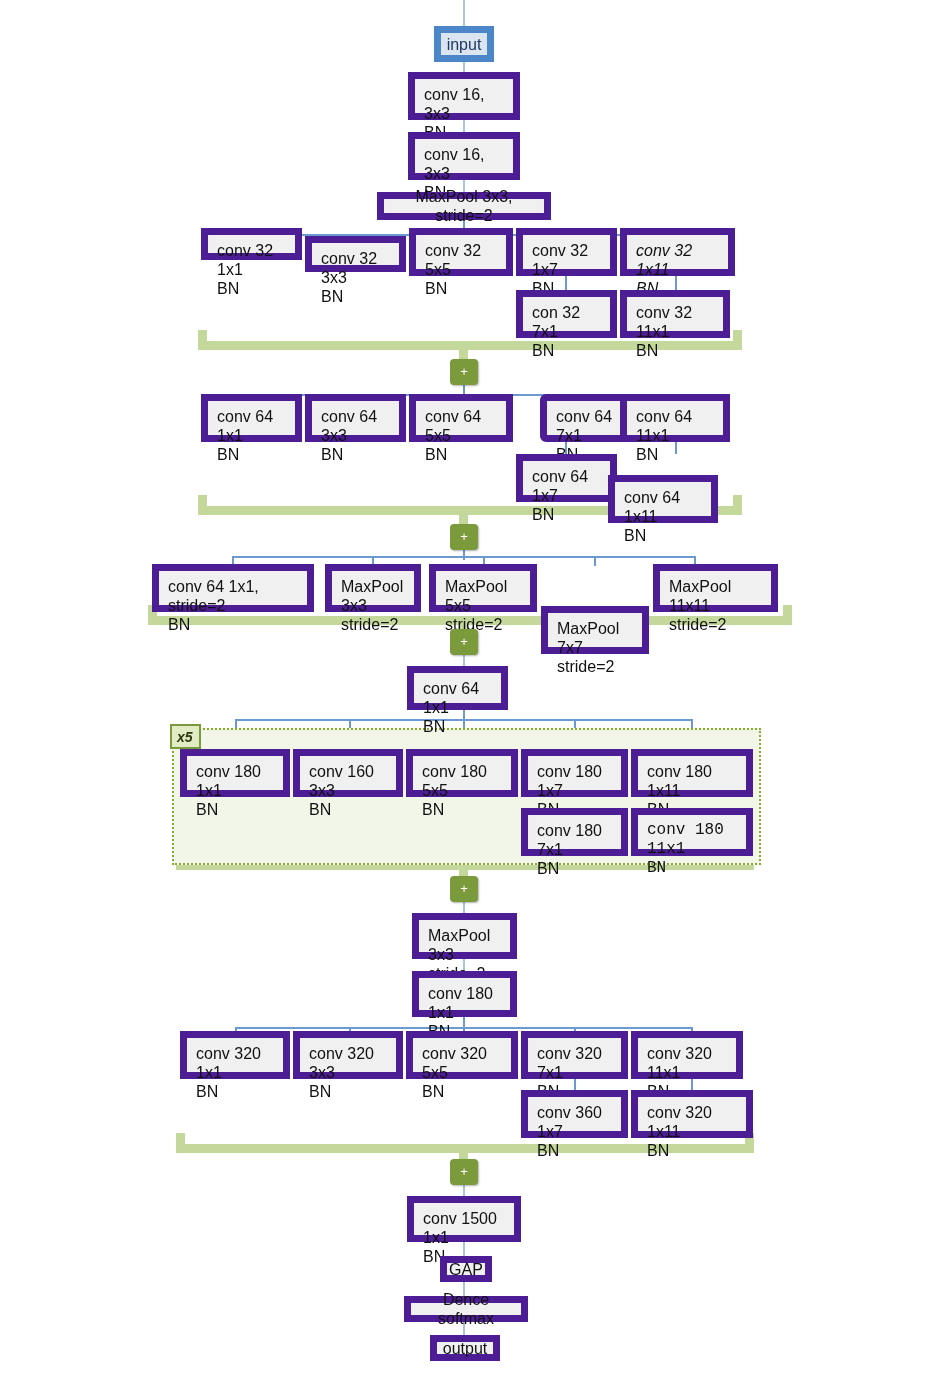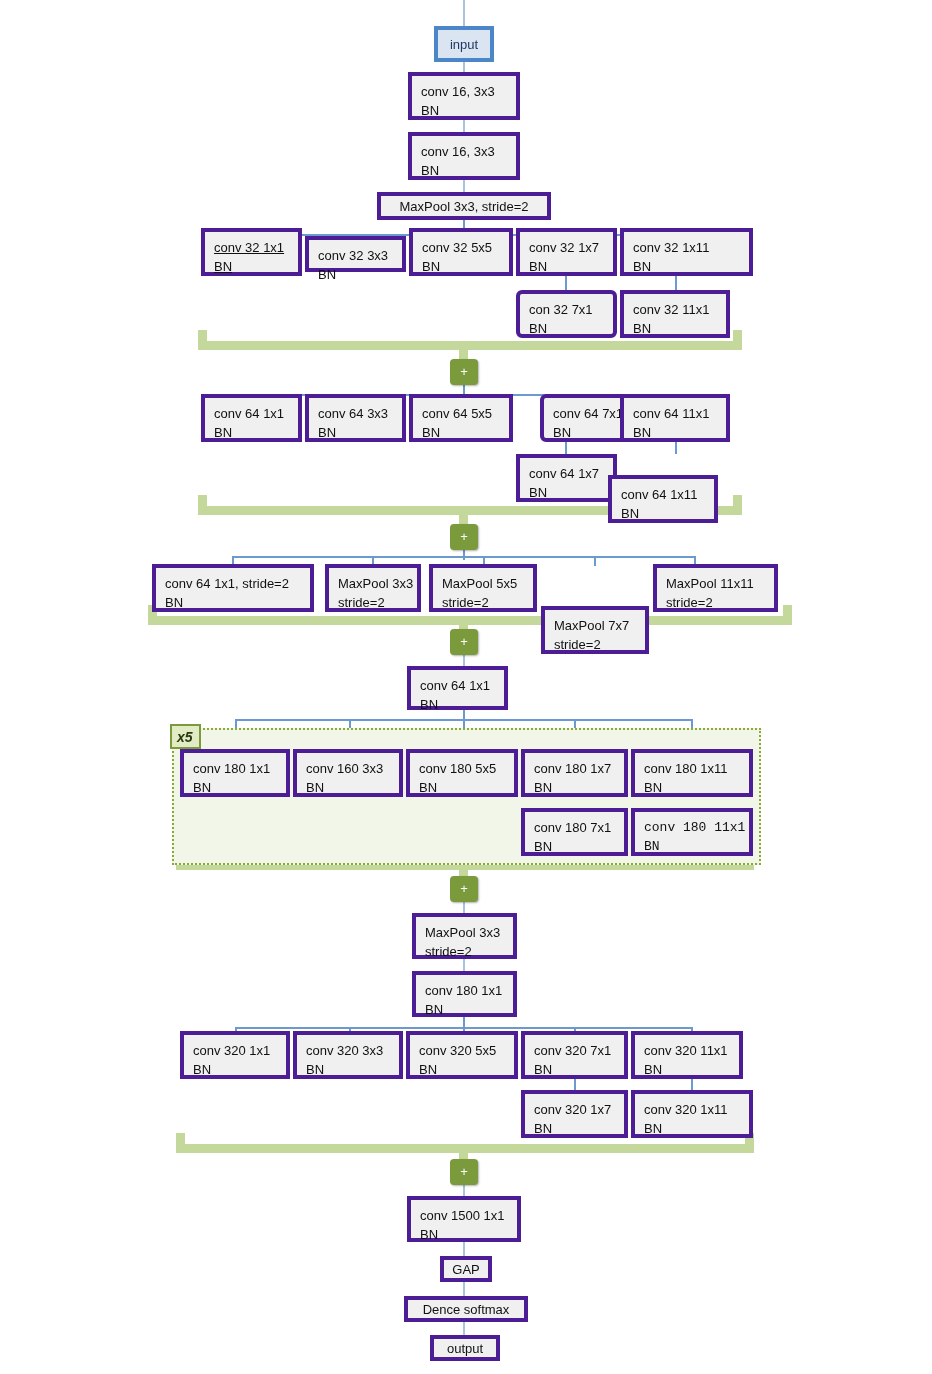--- a/index.html
+++ b/index.html
@@ -12,24 +12,24 @@
     width:932px;
     height:1374px;
     background:#ffffff;
     overflow:hidden;
   }
 
   
   .node{
     position:absolute;
     box-sizing:border-box;
-    border:4px solid #4c1d95;
+    border:7px solid #4c1d95;
     background:#f0f0f0;
     color:#111111;
-    font-size:13px;
+    font-size:16px;
     line-height:19px;
     padding:6px 0 0 9px;
     white-space:pre-line;
     z-index:5;
   }
   .node.center{
     padding:0 4px;
     display:flex;
     align-items:center;
     justify-content:center;
@@ -142,35 +142,35 @@
   <div class="node center" style="left:377px;top:192px;width:174px;height:28px;">MaxPool  3x3, stride=2</div>
 
   <div class="vline dark" style="left:463px;top:220px;height:14px;"></div>
   <div class="hline" style="left:250px;top:234px;width:427px;"></div>
   <div class="vline dark" style="left:250px;top:234px;height:14px;"></div>
   <div class="vline dark" style="left:355px;top:234px;height:14px;"></div>
   <div class="vline dark" style="left:463px;top:234px;height:14px;"></div>
   <div class="vline dark" style="left:565px;top:234px;height:14px;"></div>
   <div class="vline dark" style="left:675px;top:234px;height:14px;"></div>
 
-  <div class="node" style="left:201px;top:228px;width:101px;height:48px;text-decoration:underline;">conv 32 1x1
+  <div class="node" style="left:201px;top:228px;width:101px;height:32px;">conv 32 1x1
 BN</div>
   <div class="node" style="left:305px;top:236px;width:101px;height:36px;">conv 32 3x3
 BN</div>
   <div class="node" style="left:409px;top:228px;width:104px;height:48px;">conv 32 5x5
 BN</div>
   <div class="node" style="left:516px;top:228px;width:101px;height:48px;">conv 32 1x7
 BN</div>
-  <div class="node" style="left:620px;top:228px;width:133px;height:48px;">conv 32 1x11
+  <div class="node" style="left:620px;top:228px;width:115px;height:48px;font-style:italic;">conv 32 1x11
 BN</div>
 
   <div class="vline dark" style="left:565px;top:276px;height:14px;"></div>
   <div class="vline dark" style="left:675px;top:276px;height:14px;"></div>
 
-  <div class="node" style="left:516px;top:290px;width:101px;height:48px;border-radius:6px;">con 32 7x1
+  <div class="node" style="left:516px;top:290px;width:101px;height:48px;">con 32 7x1
 BN</div>
   <div class="node" style="left:620px;top:290px;width:110px;height:48px;">conv 32 11x1
 BN</div>
 
   <div class="mergebar" style="left:198px;top:341px;width:544px;">
     <span class="stub-l"></span>
     <span class="stub-r"></span>
     <span class="stub-down" style="left:261px;"></span>
   </div>
   <div class="plus" style="left:450px;top:359px;">+</div>
@@ -299,21 +299,21 @@
   <div class="node" style="left:406px;top:1031px;width:112px;height:48px;">conv 320 5x5
 BN</div>
   <div class="node" style="left:521px;top:1031px;width:107px;height:48px;">conv 320 7x1
 BN</div>
   <div class="node" style="left:631px;top:1031px;width:112px;height:48px;">conv 320 11x1
 BN</div>
 
   <div class="vline dark" style="left:574px;top:1079px;height:11px;"></div>
   <div class="vline dark" style="left:691px;top:1079px;height:11px;"></div>
 
-  <div class="node" style="left:521px;top:1090px;width:107px;height:48px;">conv 320 1x7
+  <div class="node" style="left:521px;top:1090px;width:107px;height:48px;">conv 360 1x7
 BN</div>
   <div class="node" style="left:631px;top:1090px;width:122px;height:48px;">conv 320 1x11
 BN</div>
 
   <div class="mergebar" style="left:176px;top:1144px;width:578px;">
     <span class="stub-l"></span>
     <span class="stub-r"></span>
     <span class="stub-down" style="left:283px;"></span>
   </div>
   <div class="plus" style="left:450px;top:1159px;">+</div>

